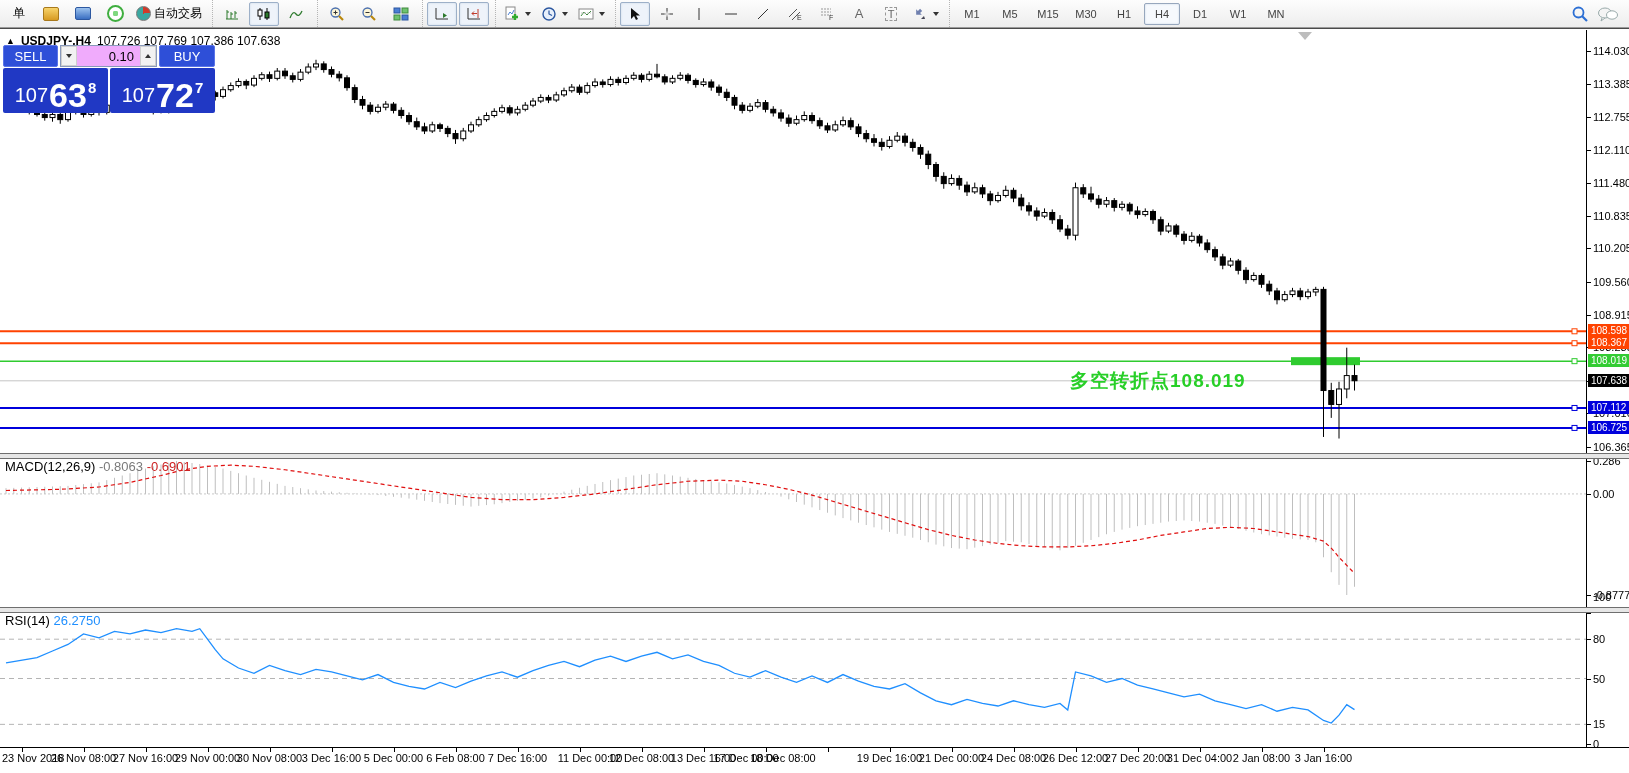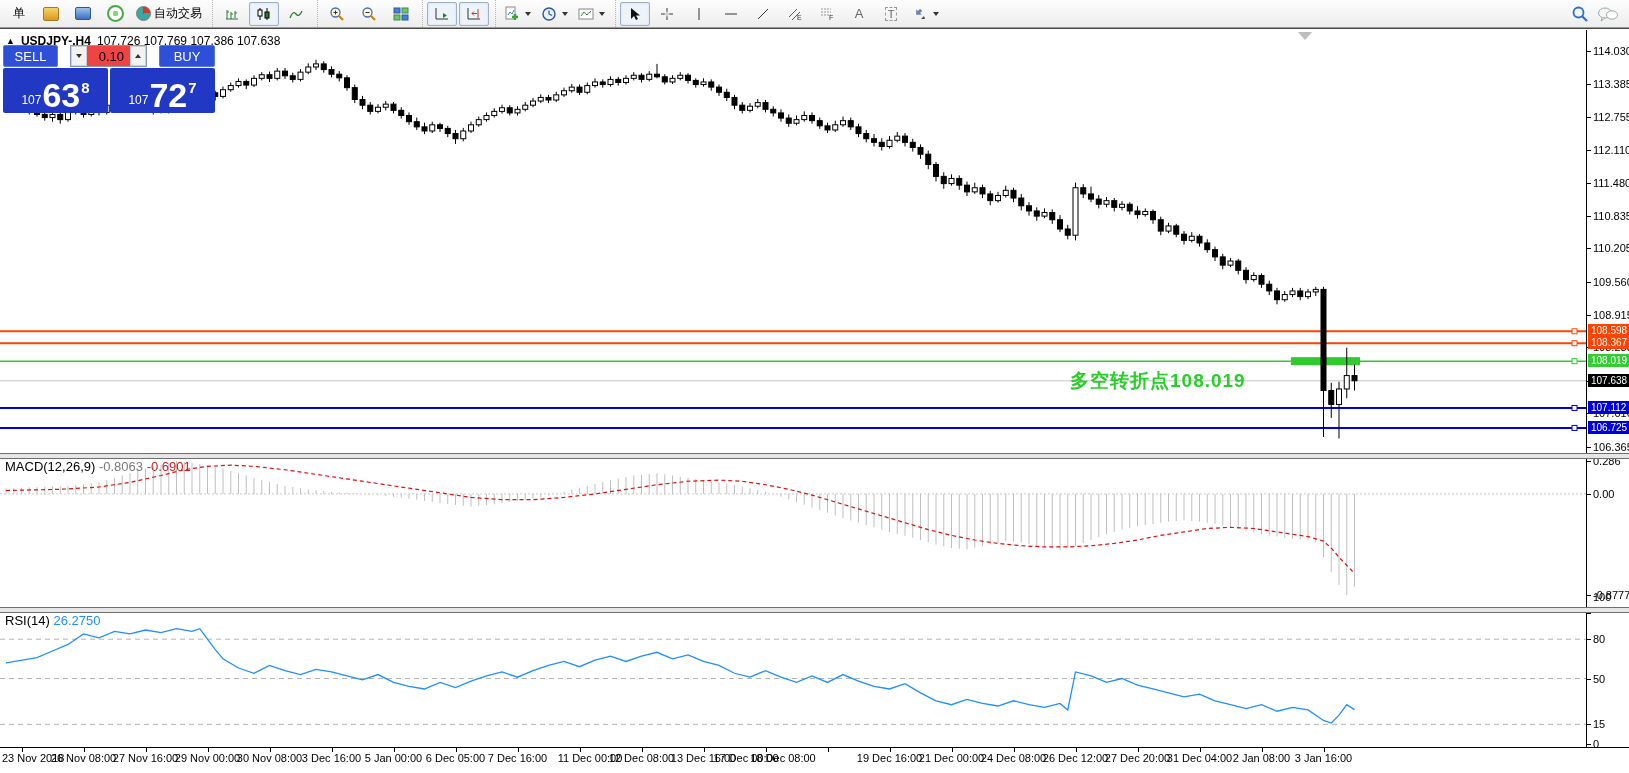--- a/index.html
+++ b/index.html
@@ -40,26 +40,26 @@
   .timetick{position:absolute;top:0;width:1px;height:4px;background:#000;}
   
   #chart-title{position:absolute;left:6px;top:5px;font-size:12px;color:#000;z-index:10;display:flex;gap:6px;align-items:center;}
   .indic-label{position:absolute;font-size:13px;color:#000;z-index:9;}
   
   #tradepanel{position:absolute;left:3px;top:16px;width:212px;z-index:12;}
   #tp-row1{display:flex;height:22px;}
   .tp-btn{color:#fff;font-size:13px;display:flex;align-items:center;justify-content:center;
           border:1px solid #5a74e8;border-radius:2px;}
   #tp-sell-btn{width:53px;} #tp-buy-btn{width:54px;}
-  #tp-spin{flex:1;display:flex;border:1px solid #8899bb;background:#ef4444;margin:0 12px;}
+  #tp-spin{flex:1;display:flex;border:1px solid #8899bb;background:#f0abfc;margin:0 2px;}
   .spin-btn{width:14px;display:flex;align-items:center;justify-content:center;background:#f2f2f2;border:1px solid #cfcfcf;}
   #tp-vol{flex:1;display:flex;align-items:center;justify-content:flex-end;padding-right:6px;font-size:13px;}
   #tp-row2{display:flex;margin-top:1px;height:45px;gap:2px;}
   .tp-price{flex:1;color:#fff;display:flex;align-items:flex-end;justify-content:center;padding-bottom:3px;border-radius:2px;}
-  .tp-small{font-size:12px;margin-bottom:3px;margin-top:32px;}
+  .tp-small{font-size:20px;margin-bottom:3px;margin-top:32px;}
   .tp-big{font-size:34px;font-weight:bold;line-height:30px;margin:0 1px;}
   .tp-sup{font-size:15px;font-weight:bold;margin-bottom:14px;}
   
   #annotation{position:absolute;font-size:19px;font-weight:bold;z-index:7;letter-spacing:1px;}
   #shift-marker{position:absolute;top:3px;width:0;height:0;z-index:4;
      border-left:7px solid transparent;border-right:7px solid transparent;border-top:8px solid #bdbdbd;}
   .icon16{display:inline-block;}
 </style>
 </head>
 <body>
@@ -213,20 +213,31 @@
         <span style="font-size:11px;color:#666;border:1px dashed #999;padding:0 2px;">T</span>
       </div>
       <div class="tbtn">
         <svg class="icon16" width="16" height="16">
             <path d="M3 6 L7 2 L7 4.5 L10 4.5 L10 7.5 L7 7.5 L7 10 Z" fill="#6f7fae" transform="rotate(-45 7 6)"></path>
             <path d="M13 13 L9 13 L12 10 Z" fill="#445"></path>
           </svg>
         <span class="caret"></span>
       </div>
     </div>
+    <div class="tgroup" id="tf-group">
+        <div class="tfbtn">M1</div>
+        <div class="tfbtn">M5</div>
+        <div class="tfbtn">M15</div>
+        <div class="tfbtn">M30</div>
+        <div class="tfbtn">H1</div>
+        <div class="tfbtn active">H4</div>
+        <div class="tfbtn">D1</div>
+        <div class="tfbtn">W1</div>
+        <div class="tfbtn">MN</div>
+      </div>
     <div id="toolbar-right">
       <svg class="icon16" width="18" height="18">
           <circle cx="7.5" cy="7.5" r="5" fill="none" stroke="#2c6fd4" stroke-width="1.8"></circle>
           <path d="M11 11 L16 16" stroke="#2c6fd4" stroke-width="2.2"></path>
         </svg>
       <svg class="icon16" width="22" height="16">
           <ellipse cx="8" cy="7" rx="6.5" ry="5" fill="#f4f4f4" stroke="#9aa"></ellipse>
           <ellipse cx="15" cy="9" rx="5.5" ry="4.2" fill="#fff" stroke="#9aa"></ellipse>
           <path d="M5 12 L4 15 L8 12" fill="#f4f4f4" stroke="#9aa"></path>
         </svg>
@@ -861,23 +872,23 @@
         <div class="timelabel" style="left: 83.5px; transform: translateX(-50%);">26 Nov 08:00</div>
         <div class="timetick" style="left: 145.5px;"></div>
         <div class="timelabel" style="left: 145.5px; transform: translateX(-50%);">27 Nov 16:00</div>
         <div class="timetick" style="left: 207.5px;"></div>
         <div class="timelabel" style="left: 207.5px; transform: translateX(-50%);">29 Nov 00:00</div>
         <div class="timetick" style="left: 269.5px;"></div>
         <div class="timelabel" style="left: 269.5px; transform: translateX(-50%);">30 Nov 08:00</div>
         <div class="timetick" style="left: 331.5px;"></div>
         <div class="timelabel" style="left: 331.5px; transform: translateX(-50%);">3 Dec 16:00</div>
         <div class="timetick" style="left: 393.5px;"></div>
-        <div class="timelabel" style="left: 393.5px; transform: translateX(-50%);">5 Jan 00:00</div>
+        <div class="timelabel" style="left: 393.5px; transform: translateX(-50%);">5 Dec 00:00</div>
         <div class="timetick" style="left: 455.5px;"></div>
-        <div class="timelabel" style="left: 455.5px; transform: translateX(-50%);">6 Dec 05:00</div>
+        <div class="timelabel" style="left: 455.5px; transform: translateX(-50%);">6 Feb 08:00</div>
         <div class="timetick" style="left: 517.5px;"></div>
         <div class="timelabel" style="left: 517.5px; transform: translateX(-50%);">7 Dec 16:00</div>
         <div class="timetick" style="left: 579.5px;"></div>
         <div class="timelabel" style="left: 590px; transform: translateX(-50%);">11 Dec 00:00</div>
         <div class="timetick" style="left: 641.5px;"></div>
         <div class="timelabel" style="left: 641.5px; transform: translateX(-50%);">12 Dec 08:00</div>
         <div class="timetick" style="left: 703.5px;"></div>
         <div class="timelabel" style="left: 703.5px; transform: translateX(-50%);">13 Dec 16:00</div>
         <div class="timetick" style="left: 765.5px;"></div>
         <div class="timelabel" style="left: 746px; transform: translateX(-50%);">17 Dec 00:00</div>

